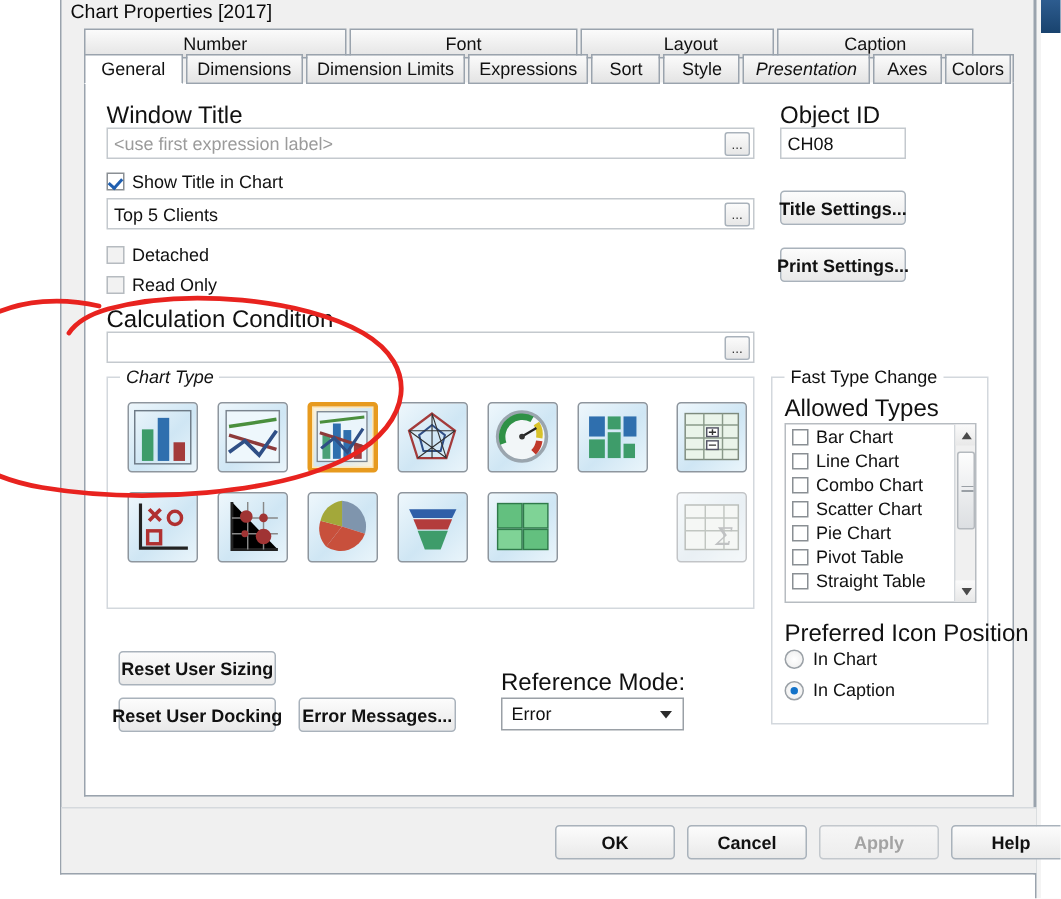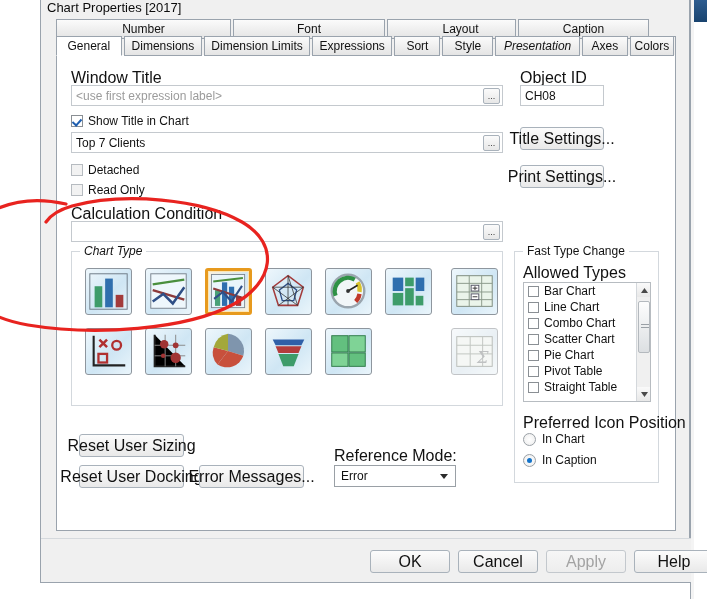--- a/index.html
+++ b/index.html
@@ -113,23 +113,24 @@
     width: 4px; height: 7px;
     border: solid #1f5fb0; border-width: 0 2px 2px 0;
     transform: rotate(42deg);
   }
   .chk span.ct { font-size: 12px; color: #111; white-space: nowrap; }
 
   .btn {
     position: absolute; height: 23px;
     background: linear-gradient(#fcfcfc, #e9e9e9);
     border: 1px solid #a9b2bb; border-radius: 3px;
-    font-size: 16px; color: #111;
+    font-size: 12px; color: #111;
     display: flex; align-items: center; justify-content: center;
     white-space: nowrap;
+    font-weight: bold;
   }
   .btn.disabled { color: #a3a3a3; background: linear-gradient(#f6f6f6, #ededed); border-color: #c3c8cd; }
 
   
   .group {
     position: absolute;
     border: 1px solid #d3d8dd;
   }
   .group > .gtitle {
     position: absolute; top: -8px; left: 8px;
@@ -261,21 +262,21 @@
         <div class="txt placeholder">&lt;use first expression label&gt;</div>
         <div class="ellipsis-btn">...</div>
       </div>
 
       <div class="chk" style="left:14px;top:59px;">
         <div class="box checked"></div>
         <span class="ct">Show Title in Chart</span>
       </div>
 
       <div class="tbox" style="left:14px;top:77px;width:432px;">
-        <div class="txt">Top 7 Clients</div>
+        <div class="txt">Top 5 Clients</div>
         <div class="ellipsis-btn">...</div>
       </div>
 
       <div class="chk" style="left:14px;top:108px;">
         <div class="box disabledbox"></div>
         <span class="ct">Detached</span>
       </div>
 
       <div class="chk" style="left:14px;top:128px;">
         <div class="box disabledbox"></div>

